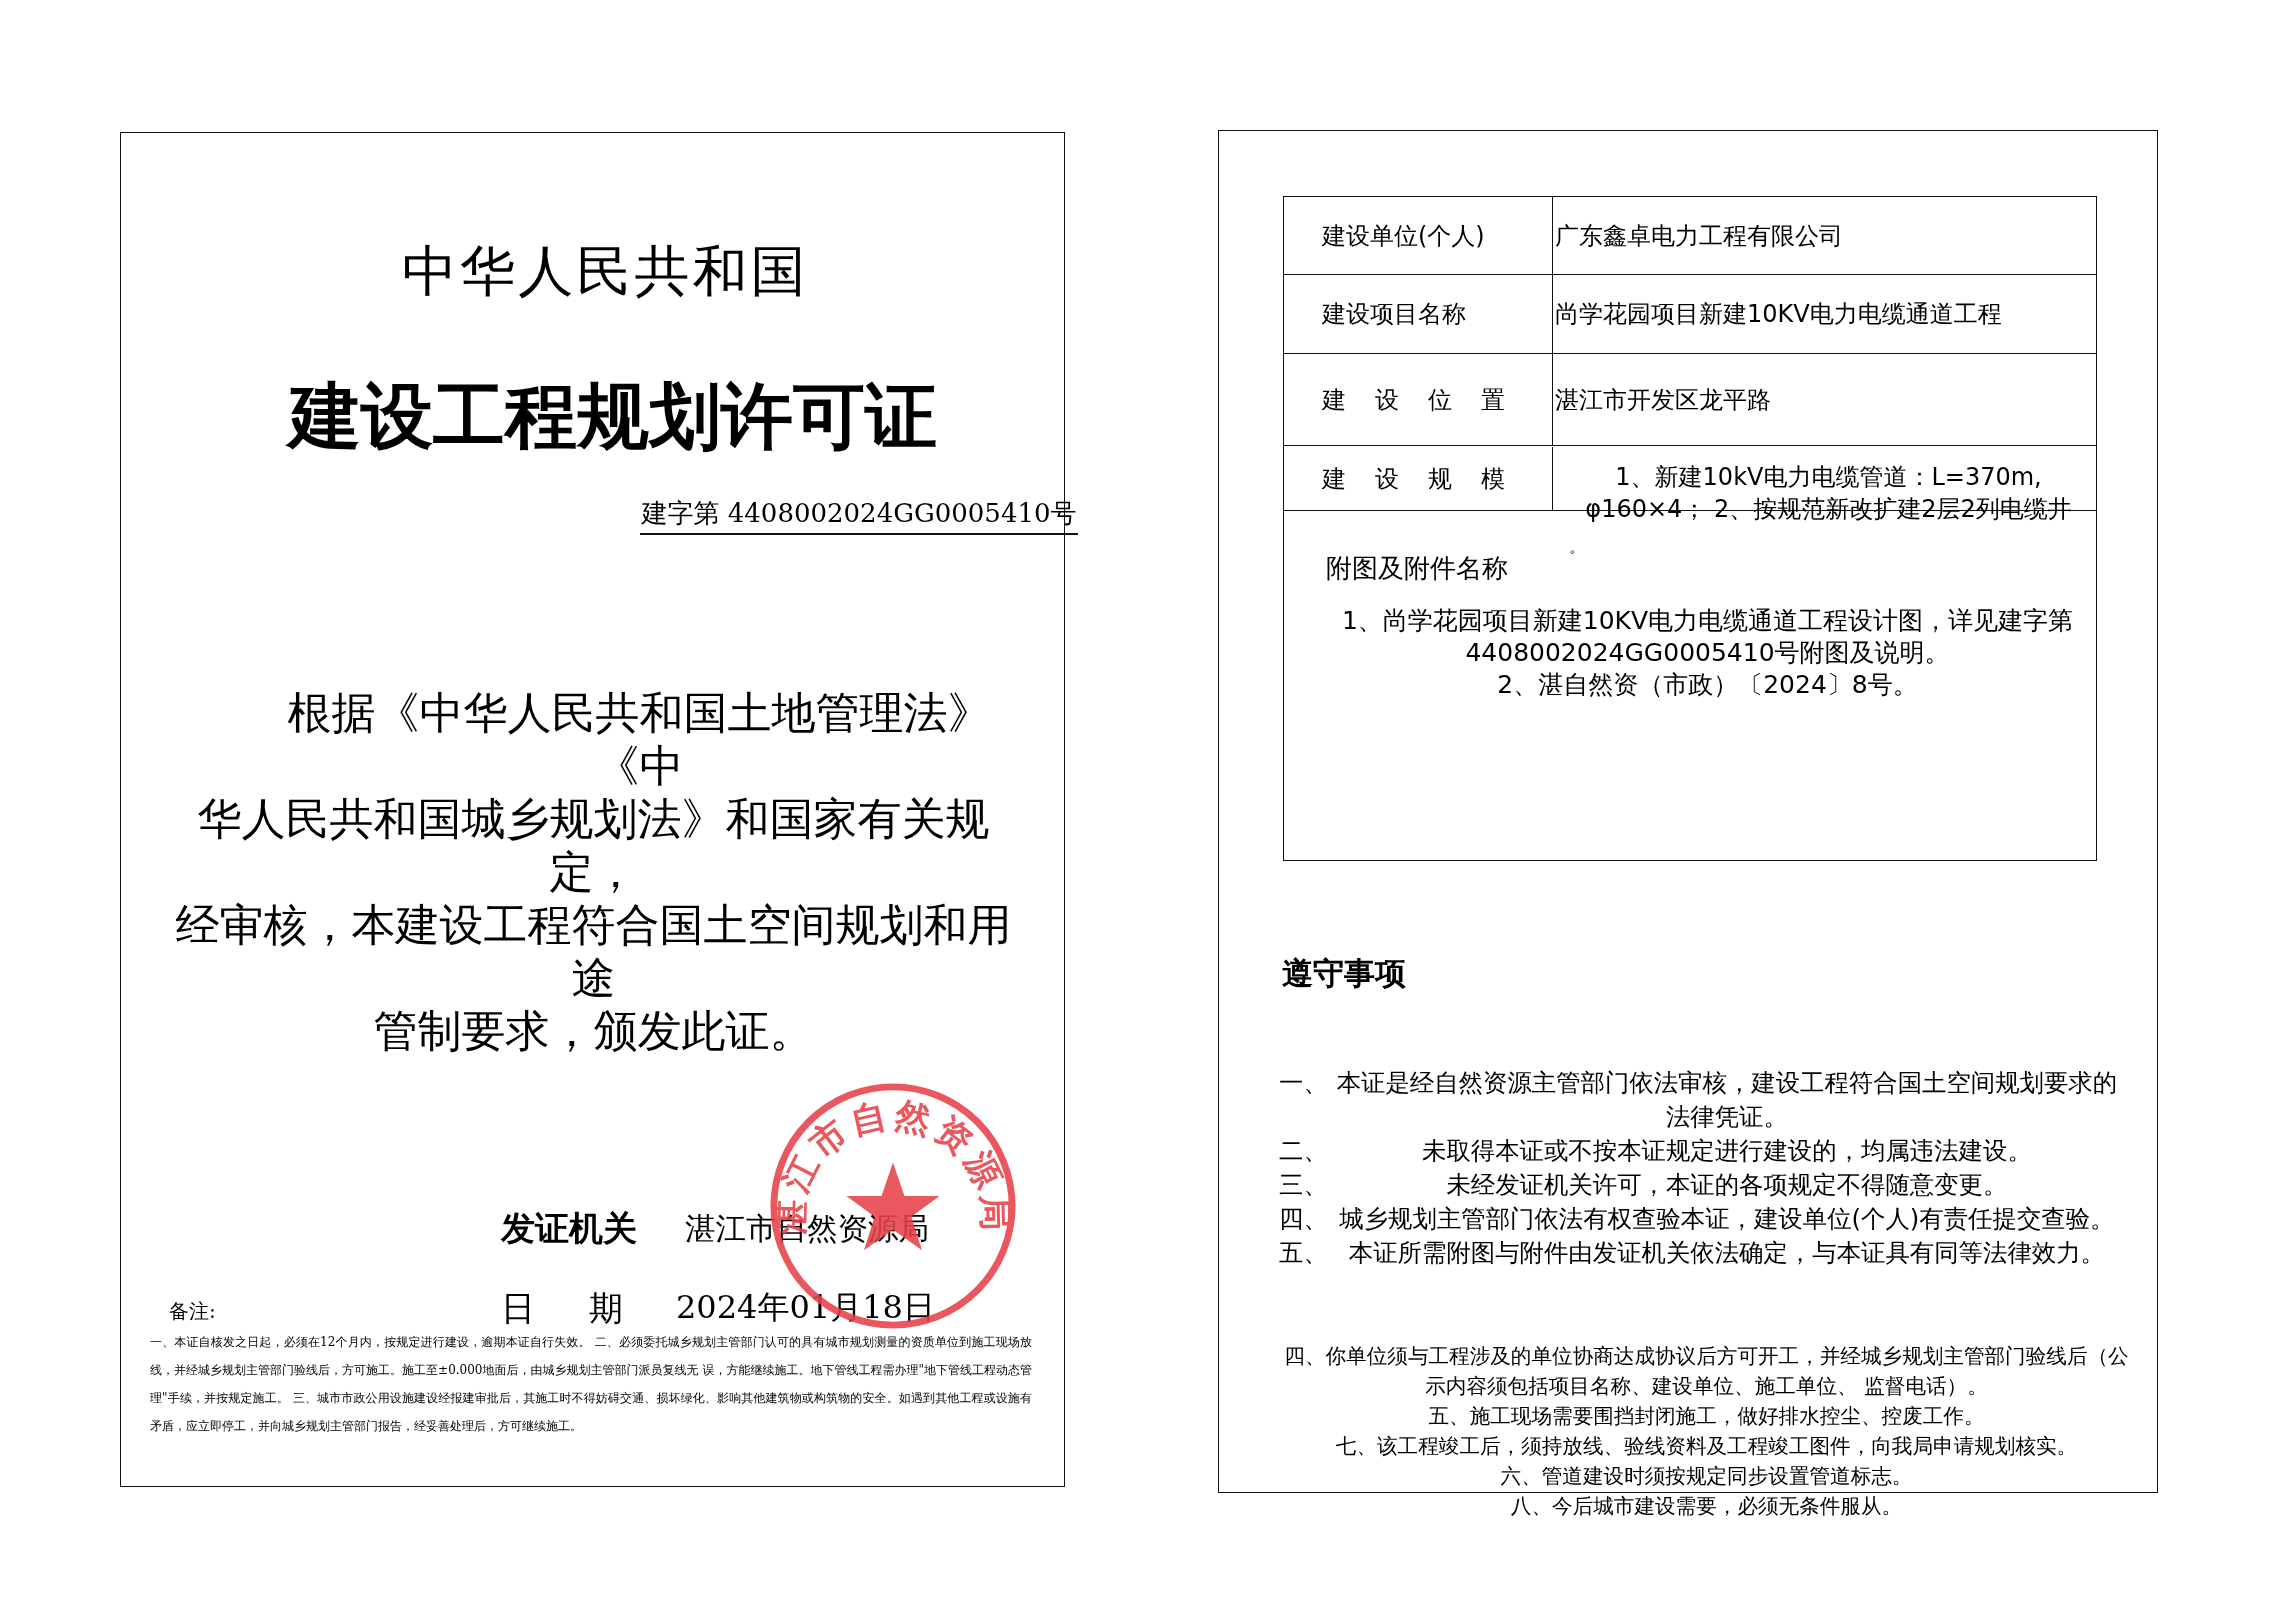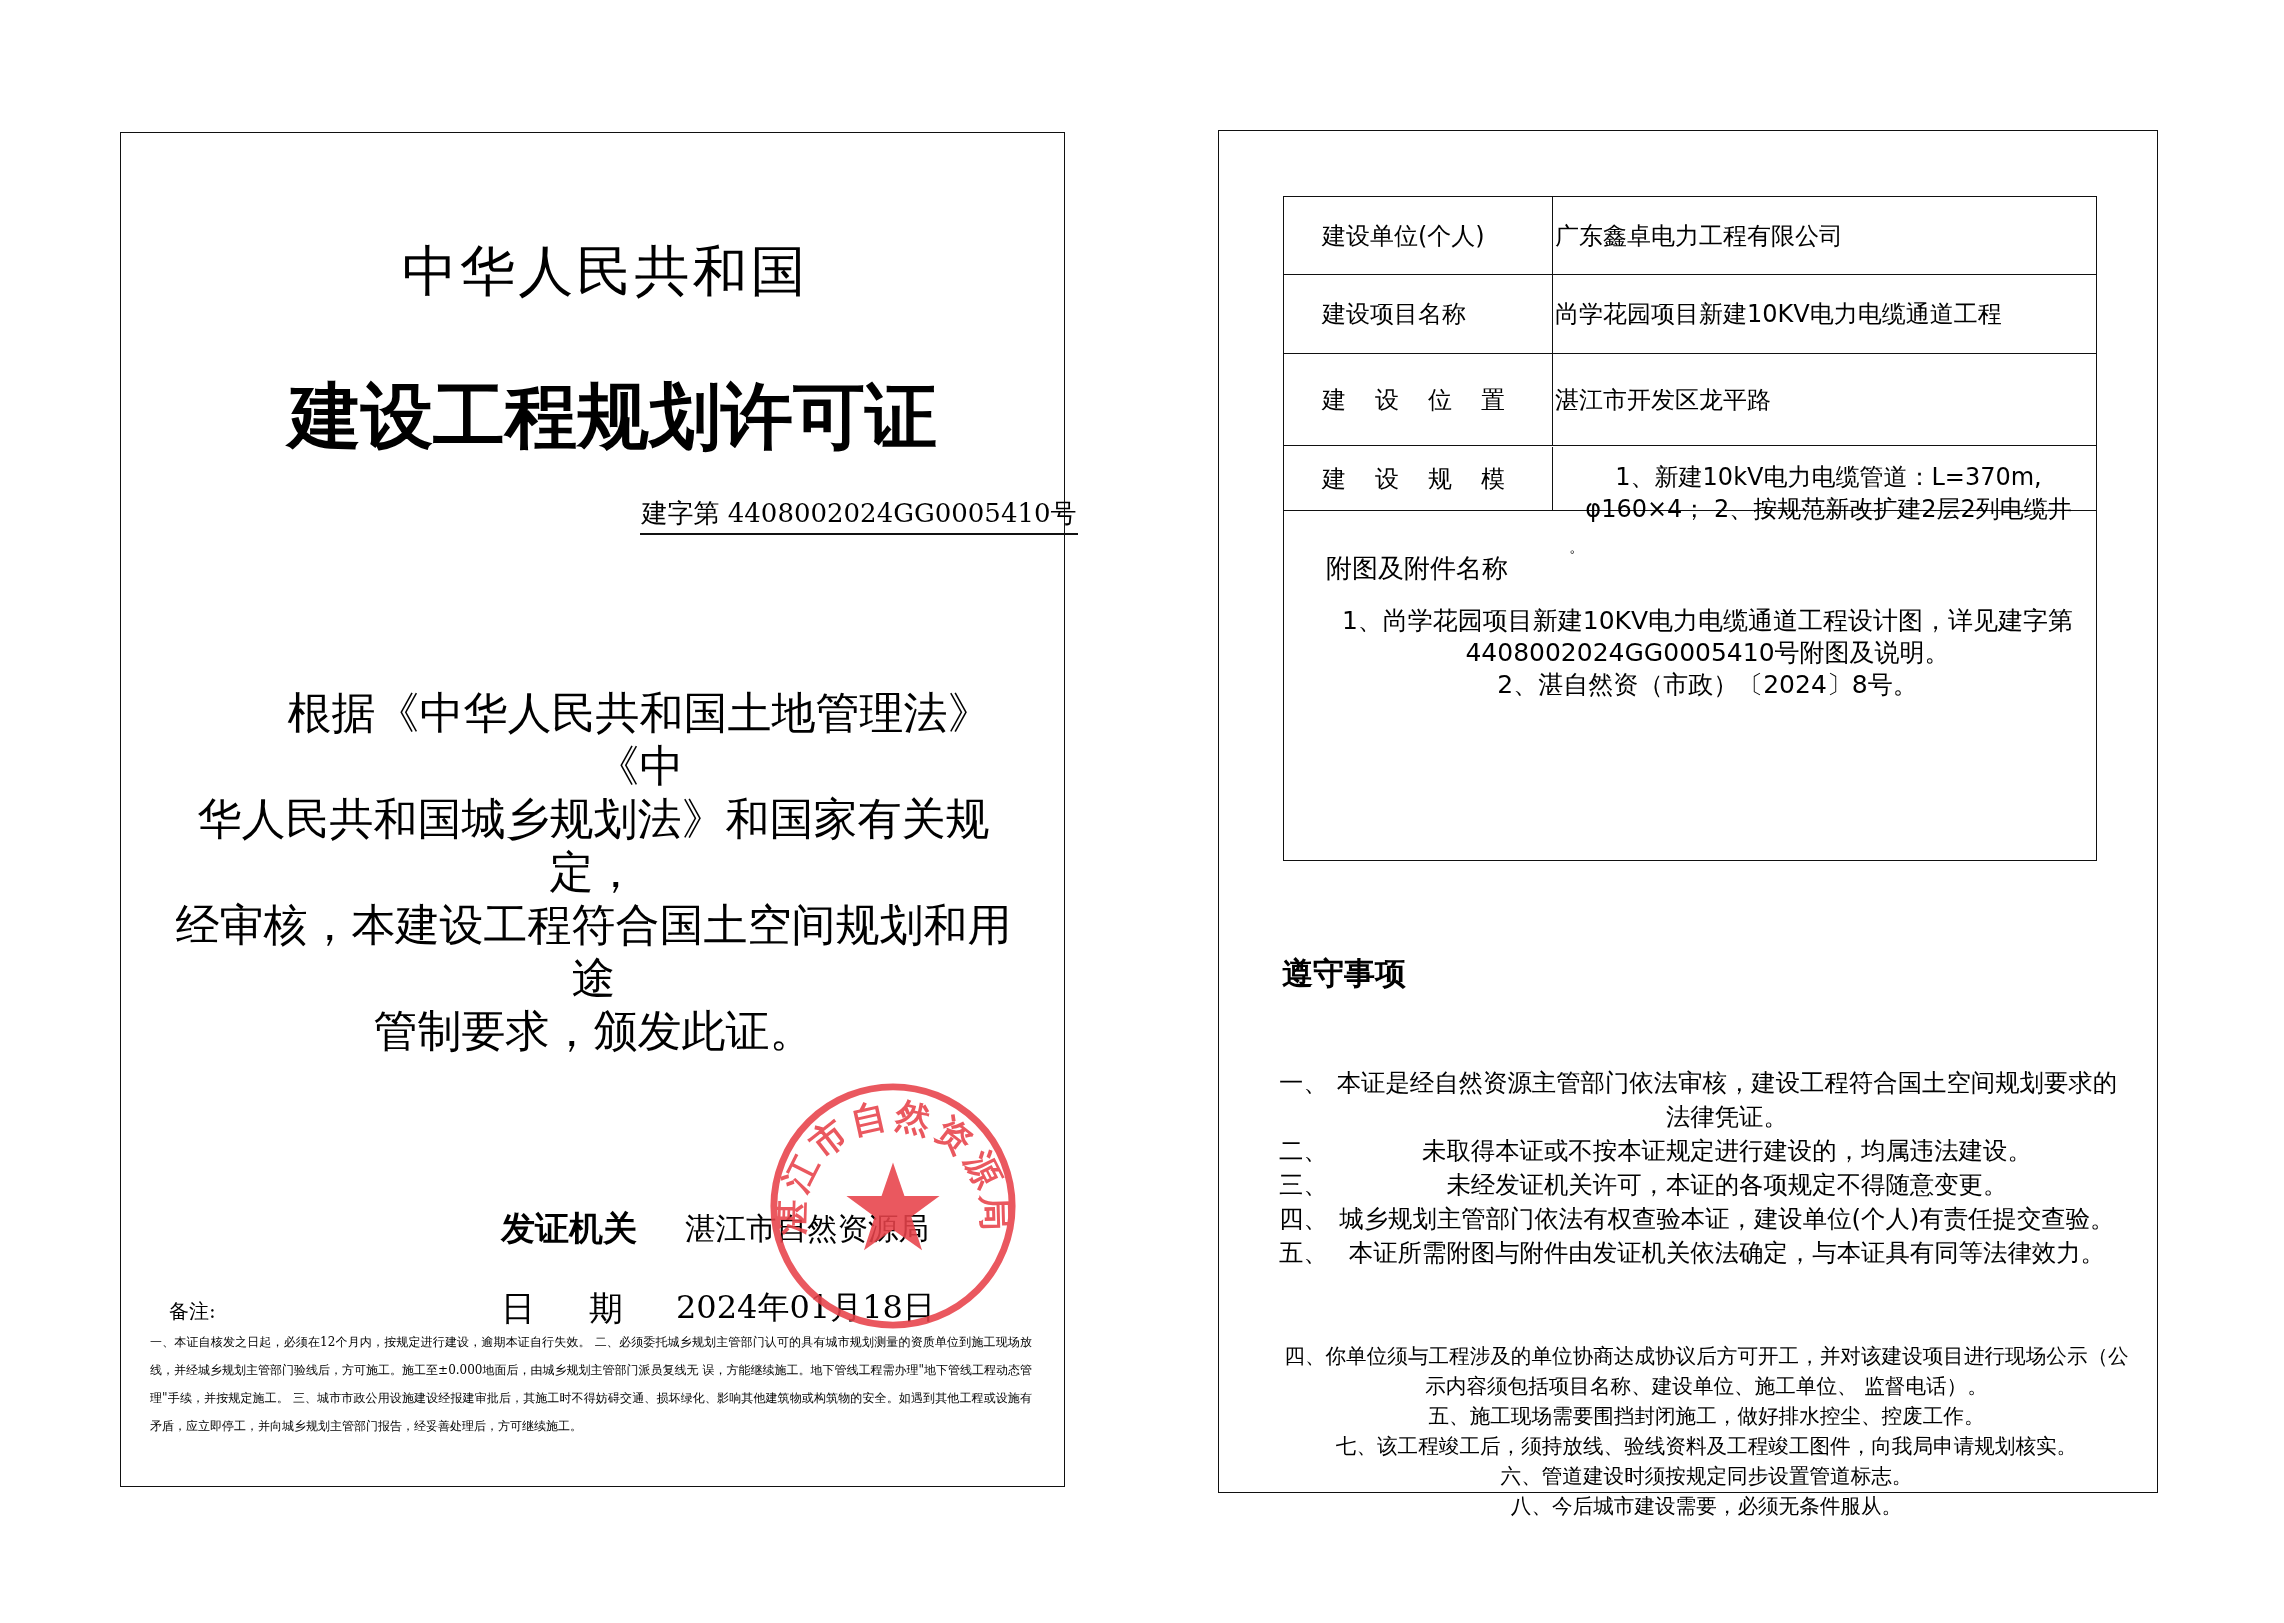--- a/index.html
+++ b/index.html
@@ -137,19 +137,19 @@
     <span class="num">四、</span>
     <span class="txt">城乡规划主管部门依法有权查验本证，建设单位(个人)有责任提交查验。</span>
   </div>
   <div class="item">
     <span class="num">五、</span>
     <span class="txt">本证所需附图与附件由发证机关依法确定，与本证具有同等法律效力。</span>
   </div>
 </div>
 
 <div class="abs serif rules-extra">
-  <div>四、你单位须与工程涉及的单位协商达成协议后方可开工，并对该建设项目进行现场公示（公示内容须包括项目名称、建设单位、施工单位、  监督电话）。</div>
+  <div>四、你单位须与工程涉及的单位协商达成协议后方可开工，并经城乡规划主管部门验线后（公示内容须包括项目名称、建设单位、施工单位、  监督电话）。</div>
   <div>五、施工现场需要围挡封闭施工，做好排水控尘、控废工作。</div>
   <div>七、该工程竣工后，须持放线、验线资料及工程竣工图件，向我局申请规划核实。</div>
   <div>六、管道建设时须按规定同步设置管道标志。</div>
   <div>八、今后城市建设需要，必须无条件服从。</div>
 </div>
 
 
 </body></html>

